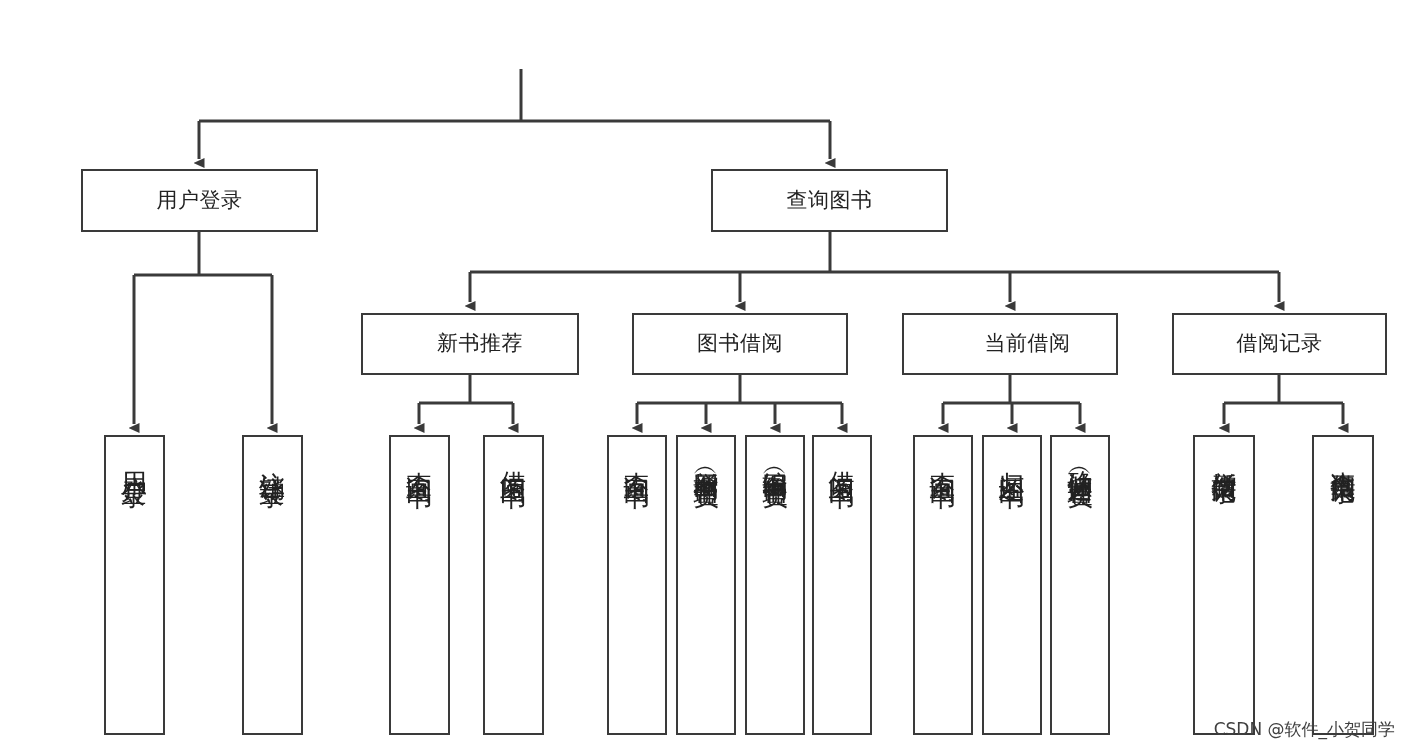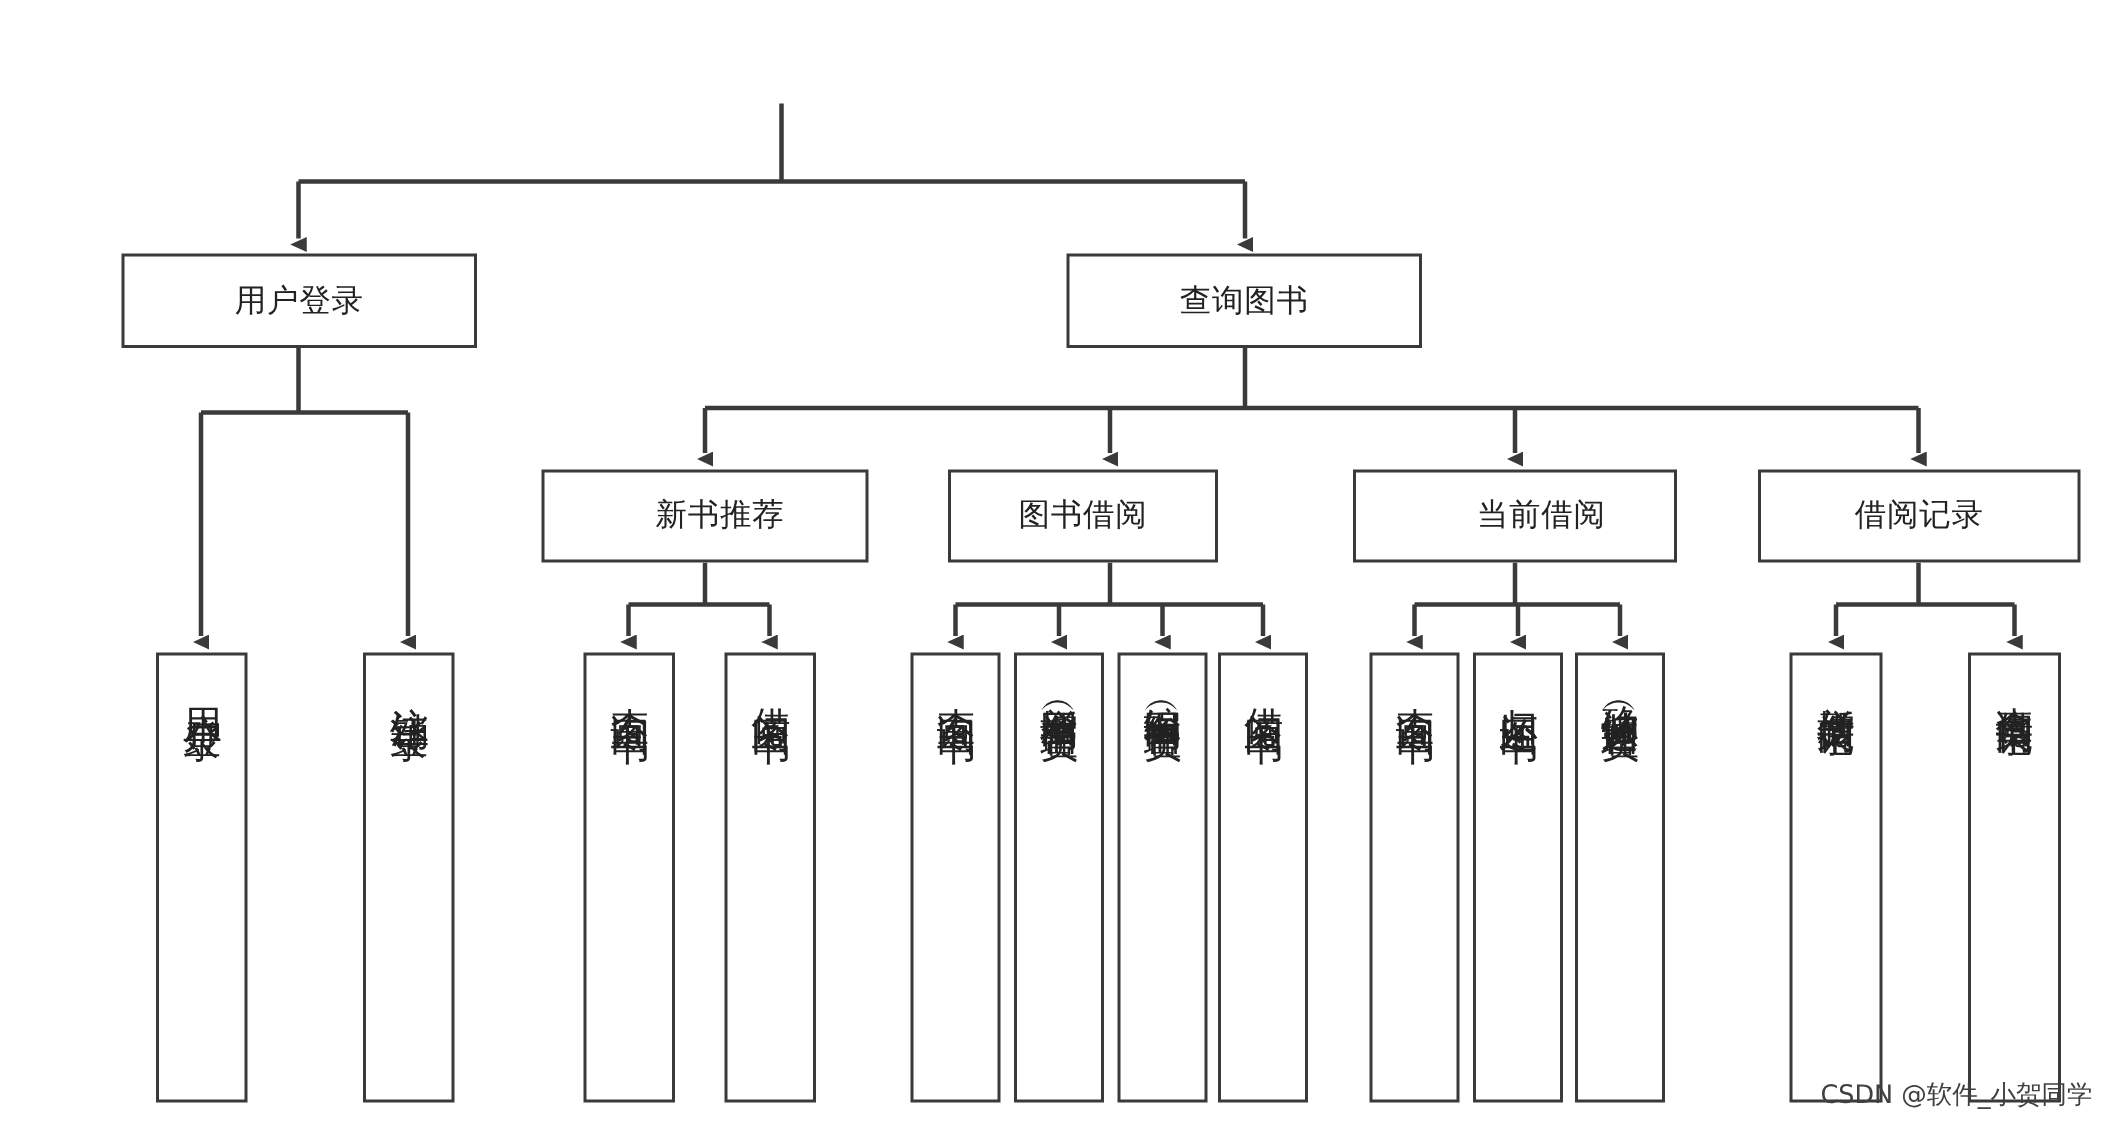--- a/index.html
+++ b/index.html
@@ -132,21 +132,21 @@
   <div class="node horiz" style="left:81px; top:169px; width:237px; height:63px;">
     <span class="label">用户登录</span>
   </div>
   <div class="node horiz" style="left:711px; top:169px; width:237px; height:63px;">
     <span class="label">查询图书</span>
   </div>
 
   <div class="node horiz" style="left:361px; top:313px; width:218px; height:62px;padding-left:20px;">
     <span class="label">新书推荐</span>
   </div>
-  <div class="node horiz" style="left:632px; top:313px; width:180px; height:62px;">
+  <div class="node horiz" style="left:632px; top:313px; width:216px; height:62px;">
     <span class="label">图书借阅</span>
   </div>
   <div class="node horiz" style="left:902px; top:313px; width:216px; height:62px;padding-left:35px;">
     <span class="label">当前借阅</span>
   </div>
   <div class="node horiz" style="left:1172px; top:313px; width:215px; height:62px;">
     <span class="label">借阅记录</span>
   </div>
 
   <div class="node vert" style="left:104px; top:435px; width:61px; height:300px;">

